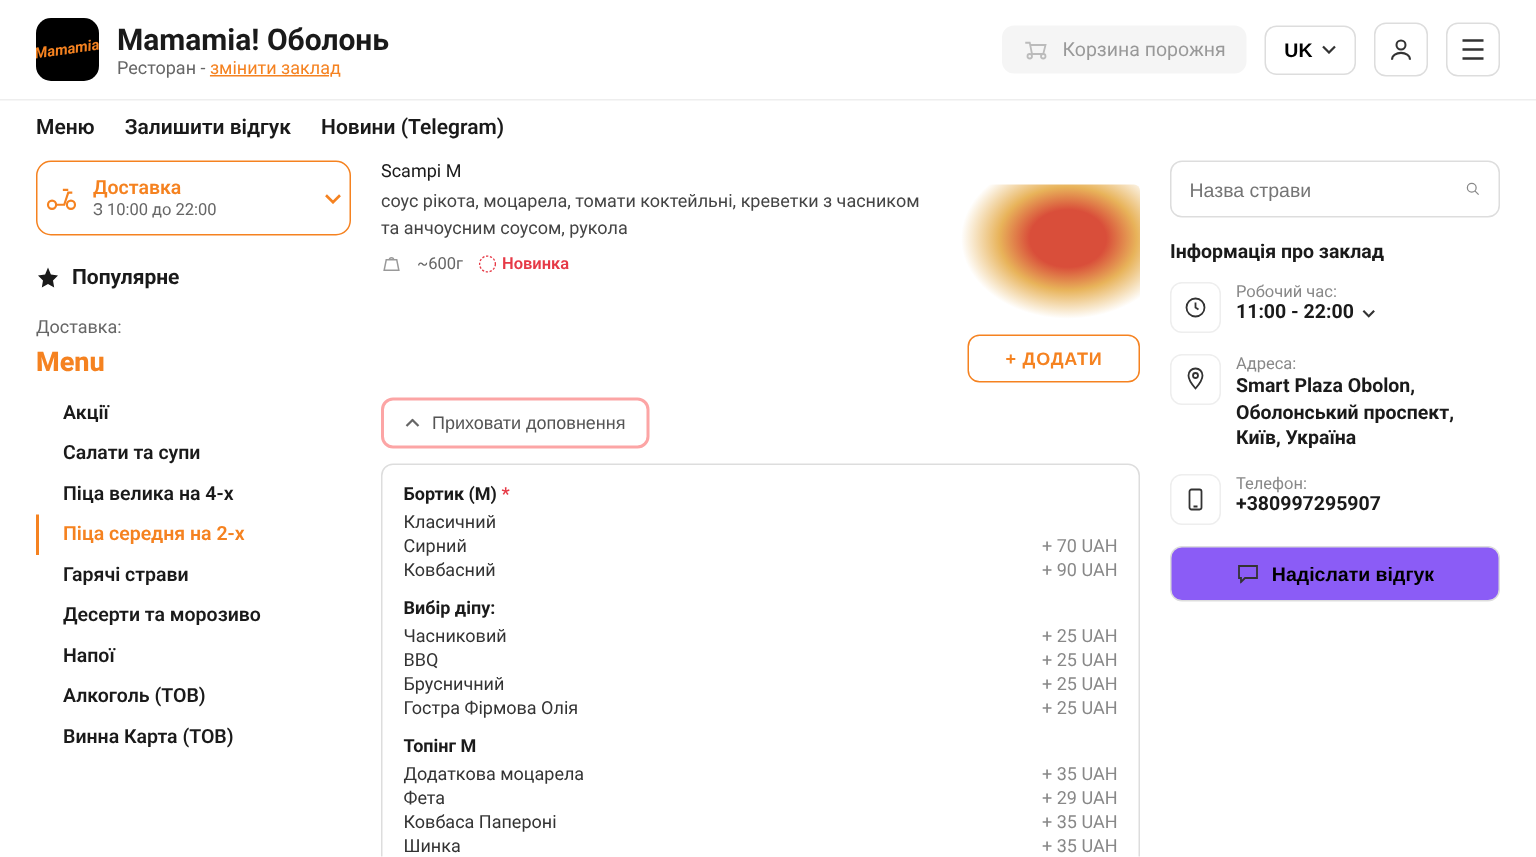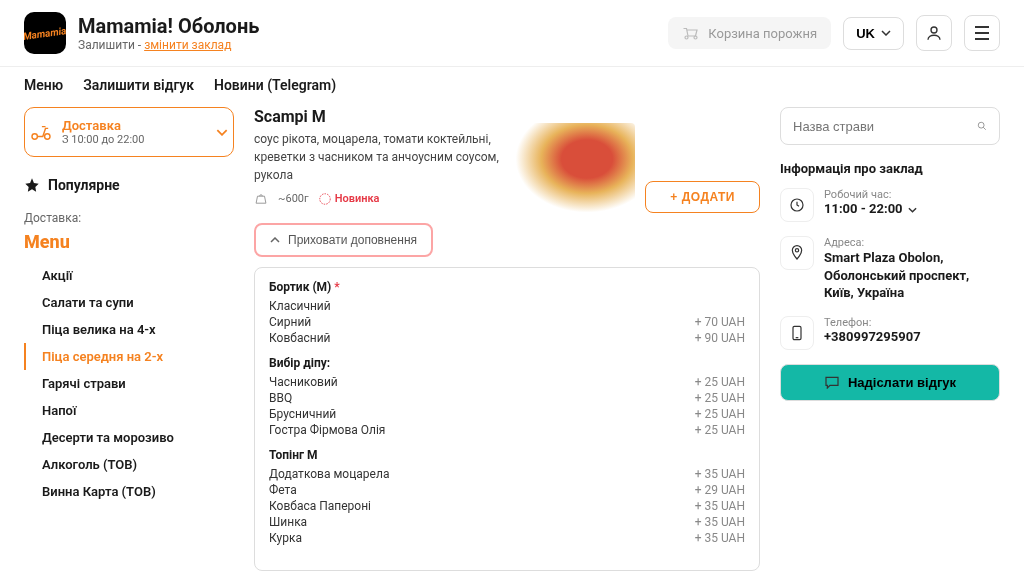--- a/index.html
+++ b/index.html
@@ -40,64 +40,64 @@
 
 .side-label { font-size: 12px; color: #666; margin-bottom: 6px; }
 .menu-title { color: #f58220; font-weight: 800; font-size: 18px; margin-bottom: 10px; }
 .menu-list { list-style: none; }
 .menu-list li { padding: 6px 0 6px 16px; font-size: 13px; font-weight: 600; cursor: pointer; border-left: 2px solid transparent; }
 .menu-list li.active { color: #f58220; border-left: 2px solid #f58220; }
 
 
 .product-head { display: flex; gap: 12px; }
 .product-info { flex: 1; }
-.product-name { font-size: 16px; font-weight: 700; margin-bottom: 4px; }
+.product-name { font-size: 12px; font-weight: 400; margin-bottom: 4px; }
 .product-price { color: #f58220; font-weight: 700; font-size: 15px; margin-bottom: 6px; }
 .product-desc { font-size: 12px; color: #444; line-height: 1.5; margin-bottom: 8px; }
 .product-meta { display: flex; align-items: flex-end; gap: 10px; font-size: 11px; color: #666; }
 .badge-new { color: #e63946; font-weight: 600; display: flex; align-items: center; gap: 4px; }
 .product-img { width: 120px; height: 90px; background: radial-gradient(ellipse at 60% 40%, #d94e3a 25%, #e8b35a 45%, transparent 70%); border-radius: 4px; }
-.product-actions { display: flex; flex-direction: row; align-items: flex-end; gap: 10px; margin-top: 16px; }
+.product-actions { display: flex; flex-direction: column; align-items: flex-end; gap: 10px; margin-top: 16px; }
 
 .add-btn { border: 1.5px solid #f58220; color: #f58220; background: #fff; padding: 8px 24px; border-radius: 8px; font-weight: 700; font-size: 12px; cursor: pointer; letter-spacing: 0.5px; }
 
 .collapse-btn { border: 2px solid #fca5a5; border-radius: 8px; padding: 8px 14px; background: #fff; display: inline-flex; align-items: center; gap: 8px; font-size: 12px; cursor: pointer; margin: 10px 0; color: #555; }
 
 .addon-box { border: 1px solid #ddd; border-radius: 8px; padding: 12px 14px; }
 .addon-group { margin-bottom: 10px; }
 .addon-heading { font-size: 12px; font-weight: 700; margin-bottom: 4px; }
 .addon-heading .req { color: #e63946; }
 .addon-row { display: flex; justify-content: space-between; font-size: 12px; color: #333; padding: 1px 0; }
 .addon-price { color: #888; }
 
 
 .search-box { border: 1px solid #ddd; border-radius: 8px; padding: 10px 12px; display: flex; align-items: center; gap: 8px; margin-bottom: 16px; }
 .search-box input { border: none; outline: none; flex: 1; font-size: 13px; background: transparent; }
 .info-title { font-size: 13px; font-weight: 700; margin-bottom: 12px; }
 .info-row { display: flex; gap: 10px; margin-bottom: 14px; align-items: flex-start; }
 .info-icon-box { width: 34px; height: 34px; border: 1px solid #eee; border-radius: 8px; display: flex; align-items: center; justify-content: center; flex-shrink: 0; }
 .info-label { font-size: 11px; color: #888; }
 .info-val { font-size: 13px; font-weight: 700; }
-.feedback-btn { width: 100%; border: 1px solid #ddd; border-radius: 8px; padding: 10px; background: #14b8a6; font-weight: 700; font-size: 13px; cursor: pointer; display: flex; align-items: center; justify-content: center; gap: 8px; }
+.feedback-btn { width: 100%; border: 1px solid #ddd; border-radius: 8px; padding: 10px; background: #8b5cf6; font-weight: 700; font-size: 13px; cursor: pointer; display: flex; align-items: center; justify-content: center; gap: 8px; }
 
 svg { display: block; }
 </style>
 </head>
 <body>
 
 <div class="container">
 
   <div class="header">
     <div class="logo">
         <span class="logo-inner">Mamamia</span>
       </div>
     <div class="title-block">
       <div class="rest-title">Mamamia! Оболонь</div>
       <div class="rest-sub">
-        <span>Залишити - </span><a href="#" class="change-link">змінити заклад</a>
+        <span>Ресторан - </span><a href="#" class="change-link">змінити заклад</a>
       </div>
     </div>
     <div class="cart-pill">
       <svg width="18" height="16" viewBox="0 0 24 20" fill="none" stroke="#bbb" stroke-width="1.6">
           <circle cx="6" cy="16" r="2"></circle>
           <circle cx="18" cy="16" r="2"></circle>
           <path d="M2 4h4l2 10h10l2-8H7"></path>
         </svg>
       <span>Корзина порожня</span>
     </div>
@@ -152,22 +152,22 @@
       </div>
 
       <div class="side-label">Доставка:</div>
       <div class="menu-title">Menu</div>
       <ul class="menu-list" id="menu-list">
           <li>Акції</li>
           <li>Салати та супи</li>
           <li>Піца велика на 4-х</li>
           <li class="active">Піца середня на 2-х</li>
           <li>Гарячі страви</li>
+          <li>Десерти та морозиво</li>
           <li>Напої</li>
-          <li>Десерти та морозиво</li>
           <li>Алкоголь (ТОВ)</li>
           <li>Винна Карта (ТОВ)</li>
         </ul>
     </div>
 
     <div class="center">
       <div class="product-head">
         <div class="product-info">
           <div class="product-name">Scampi M</div>
           <div class="product-desc">соус рікота, моцарела, томати коктейльні, креветки з часником та анчоусним соусом, рукола</div>

